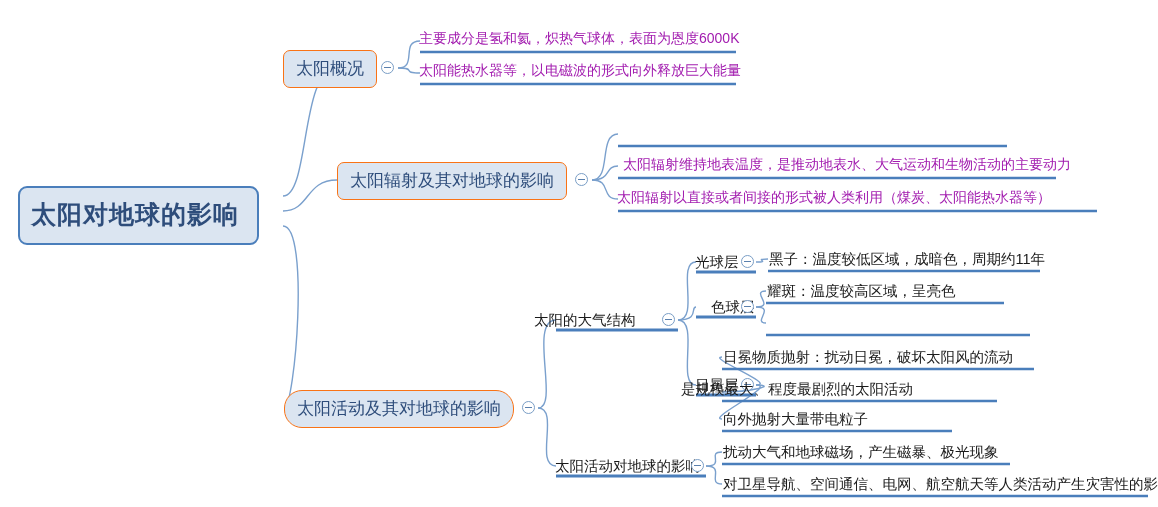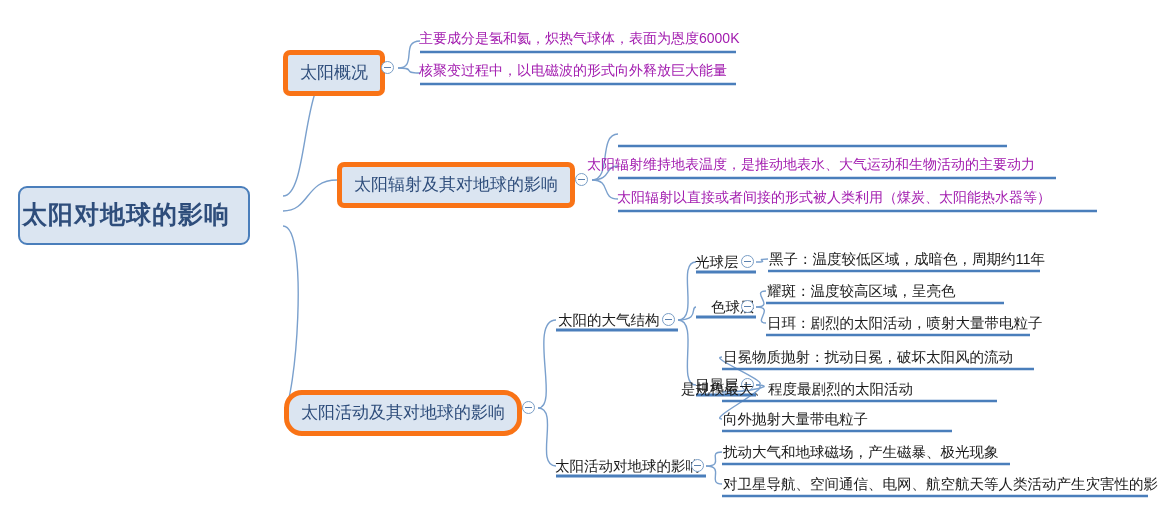--- a/index.html
+++ b/index.html
@@ -29,27 +29,27 @@
     white-space: nowrap;
   }
   
   .node.root {
     background: #dbe5f1;
     border: 2px solid #4a7ebb;
     border-radius: 9px;
     color: #2e4d7b;
     font-size: 25px;
     font-weight: bold;
-    padding: 10px 18px 12px 2px;
+    padding: 10px 18px 12px 11px;
     letter-spacing: 1px;
   }
   
   .node.boxed {
     background: #dbe5f1;
-    border: 5px solid #f97316;
+    border: 1px solid #f97316;
     border-radius: 7px;
     color: #2e4d7b;
     font-size: 17px;
     padding: 6px 12px 7px 12px;
   }
   
   .node.plain {
     color: #a21caf;
     font-size: 14px;
     padding: 0 4px 3px 4px;
@@ -155,63 +155,60 @@
 
   <div class="node boxed" style="left:283px; top:50px;">
     <span>太阳概况</span>
   </div>
   <span class="toggle" style="left:381px; top:61px;"></span>
 
   <div class="node plain" style="left:415px; top:30px;">
     <span>主要成分是氢和氦，炽热气球体，表面为恩度6000K</span>
   </div>
   <div class="node plain" style="left:415px; top:62px;">
-    <span>核聚变过程中，以电磁波的形式向外释放巨大能量</span>
+    <span>太阳能热水器等，以电磁波的形式向外释放巨大能量</span>
   </div>
 
   <div class="node boxed" style="left:337px; top:162px;">
     <span>太阳辐射及其对地球的影响</span>
   </div>
   <span class="toggle" style="left:575px; top:173px;"></span>
 
-  <div class="node plain" style="left:583px; top:156px;">
+  <div class="node plain" style="left:619px; top:156px;">
     <span>太阳辐射维持地表温度，是推动地表水、大气运动和生物活动的主要动力</span>
   </div>
   <div class="node plain" style="left:613px; top:189px;">
     <span>太阳辐射以直接或者间接的形式被人类利用（煤炭、太阳能热水器等）</span>
   </div>
 
   <div class="node boxed" style="left:284px; top:390px;border-radius:18px;">
     <span>太阳活动及其对地球的影响</span>
   </div>
   <span class="toggle" style="left:522px; top:401px;"></span>
 
-  <div class="node midlabel" style="left:554px; top:311px;font-family:Liberation Serif, serif;">
+  <div class="node midlabel" style="left:530px; top:311px;font-family:Liberation Serif, serif;">
     <span>太阳的大气结构</span>
   </div>
   <span class="toggle" style="left:662px; top:313px;"></span>
 
   <div class="node midlabel" style="left:691px; top:253px;">
     <span>光球层</span>
   </div>
   <span class="toggle" style="left:741px; top:255px;"></span>
   <div class="node leaf" style="left:763px; top:250px;">
     <span>黑子：温度较低区域，成暗色，周期约11年</span>
   </div>
 
   <div class="node midlabel" style="left:691px; top:298px;margin-left:16px;">
     <span>色球层</span>
   </div>
   <span class="toggle" style="left:741px; top:300px;"></span>
   <div class="node leaf" style="left:761px; top:282px;">
     <span>耀斑：温度较高区域，呈亮色</span>
   </div>
-  <div class="node leaf" style="left:761px; top:314px;">
-    <span>日珥：剧烈的太阳活动，喷射大量带电粒子</span>
-  </div>
 
   <div class="node midlabel" style="left:691px; top:376px;">
     <span>日冕层</span>
   </div>
   <span class="toggle" style="left:741px; top:378px;"></span>
   <div class="node leaf" style="left:717px; top:348px;">
     <span>日冕物质抛射：扰动日冕，破坏太阳风的流动</span>
   </div>
   <div class="node leaf" style="left:675px; top:380px;">
     <span>是规模最大、程度最剧烈的太阳活动</span>

